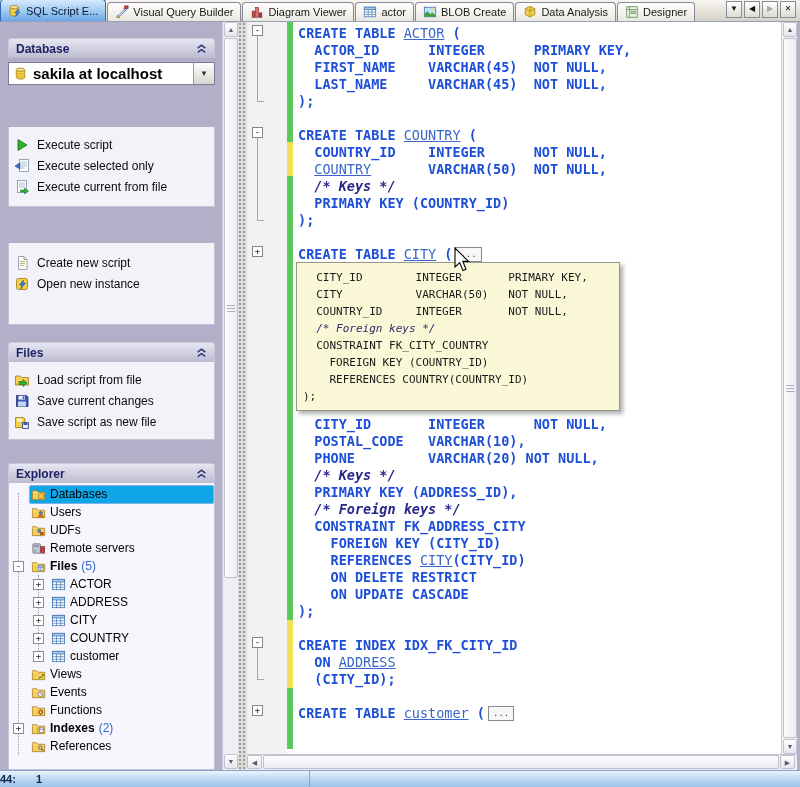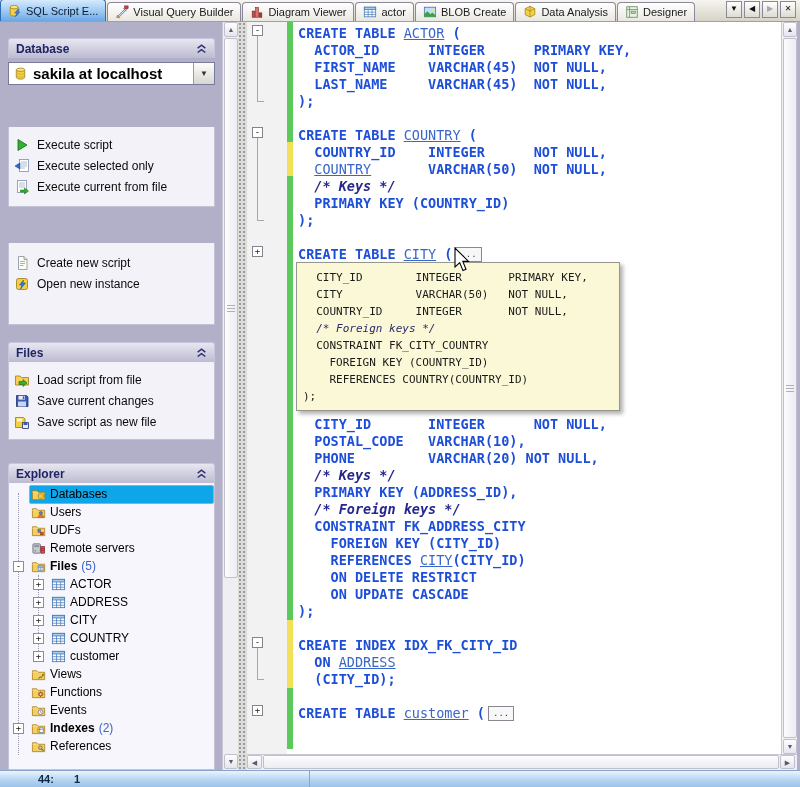--- a/index.html
+++ b/index.html
@@ -103,21 +103,21 @@
   .tt-line{height:17px;}
   .tt-c{font-style:italic;color:#2A2A6A;}
 
   #mouse-cursor{position:absolute;left:452px;top:247px;width:18px;height:26px;z-index:60;pointer-events:none;}
 
   
   #statusbar{position:absolute;left:0;top:770px;width:800px;height:17px;box-sizing:border-box;
           background:linear-gradient(#EAF4FE 0%,#BBD7F2 50%,#9CC2E9 100%);border-top:1px solid #86A4CC;
           display:flex;font-size:11px;font-weight:bold;color:#0E2848;}
   .sbp1{width:310px;border-right:1px solid #86A8CE;display:flex;align-items:center;box-sizing:border-box;}
-  .sbp1 .sb-line{margin-left:38px;}
+  .sbp1 .sb-line{}
   .sbp1 .sb-col{margin-left:20px;}
   .sbp2{flex:1;}
   .ic{display:inline-flex;}
 </style>
 </head>
 <body>
 
 <div id="screen">
 
   <div id="tabbar">
@@ -481,40 +481,40 @@
               <span class="tree-label">Views</span>
             </span>
           </div>
           <div class="tree-row">
             <span class="exp-sp"></span>
             <span class="row-body">
               <span class="ic">
                 <svg viewBox="0 0 16 16">
                   <path d="M1.5 13.5V4h4.6l1.5 1.6h7v7.9z" fill="#F7CE58" stroke="#A07A1E" stroke-width=".8"></path>
                   <path d="M1.5 5.6h6" stroke="#FBE492" stroke-width=".8"></path>
+                  <circle cx="10.3" cy="9.8" r="2.5" fill="#fff" stroke="#3A62A0" stroke-width=".7"></circle>
+                  <path d="M10.3 8.1V10l1.4.9" stroke="#D04040" stroke-width=".7" fill="none"></path>
+                </svg>
+              </span>
+              <span class="tree-label">Events</span>
+            </span>
+          </div>
+          <div class="tree-row">
+            <span class="exp-sp"></span>
+            <span class="row-body">
+              <span class="ic">
+                <svg viewBox="0 0 16 16">
+                  <path d="M1.5 13.5V4h4.6l1.5 1.6h7v7.9z" fill="#F7CE58" stroke="#A07A1E" stroke-width=".8"></path>
+                  <path d="M1.5 5.6h6" stroke="#FBE492" stroke-width=".8"></path>
                   <path d="M10.3 6.9v5.8M7.4 9.8h5.8M8.3 7.8l4 4M12.3 7.8l-4 4" stroke="#8A4A10" stroke-width="1"></path>
                   <circle cx="10.3" cy="9.8" r="1.9" fill="#E89030" stroke="#8A4A10" stroke-width=".6"></circle>
                   <circle cx="10.3" cy="9.8" r=".7" fill="#fff"></circle>
                 </svg>
               </span>
               <span class="tree-label">Functions</span>
-            </span>
-          </div>
-          <div class="tree-row">
-            <span class="exp-sp"></span>
-            <span class="row-body">
-              <span class="ic">
-                <svg viewBox="0 0 16 16">
-                  <path d="M1.5 13.5V4h4.6l1.5 1.6h7v7.9z" fill="#F7CE58" stroke="#A07A1E" stroke-width=".8"></path>
-                  <path d="M1.5 5.6h6" stroke="#FBE492" stroke-width=".8"></path>
-                  <circle cx="10.3" cy="9.8" r="2.5" fill="#fff" stroke="#3A62A0" stroke-width=".7"></circle>
-                  <path d="M10.3 8.1V10l1.4.9" stroke="#D04040" stroke-width=".7" fill="none"></path>
-                </svg>
-              </span>
-              <span class="tree-label">Events</span>
             </span>
           </div>
           <div class="tree-row">
             <span class="exp">+</span>
             <span class="row-body">
               <span class="ic">
                 <svg viewBox="0 0 16 16">
                   <path d="M1.5 13.5V4h4.6l1.5 1.6h7v7.9z" fill="#F7CE58" stroke="#A07A1E" stroke-width=".8"></path>
                   <path d="M1.5 5.6h6" stroke="#FBE492" stroke-width=".8"></path>
                   <rect x="7.4" y="7.4" width="5.6" height="4.8" fill="#fff" stroke="#3A62A0" stroke-width=".6"></rect>

